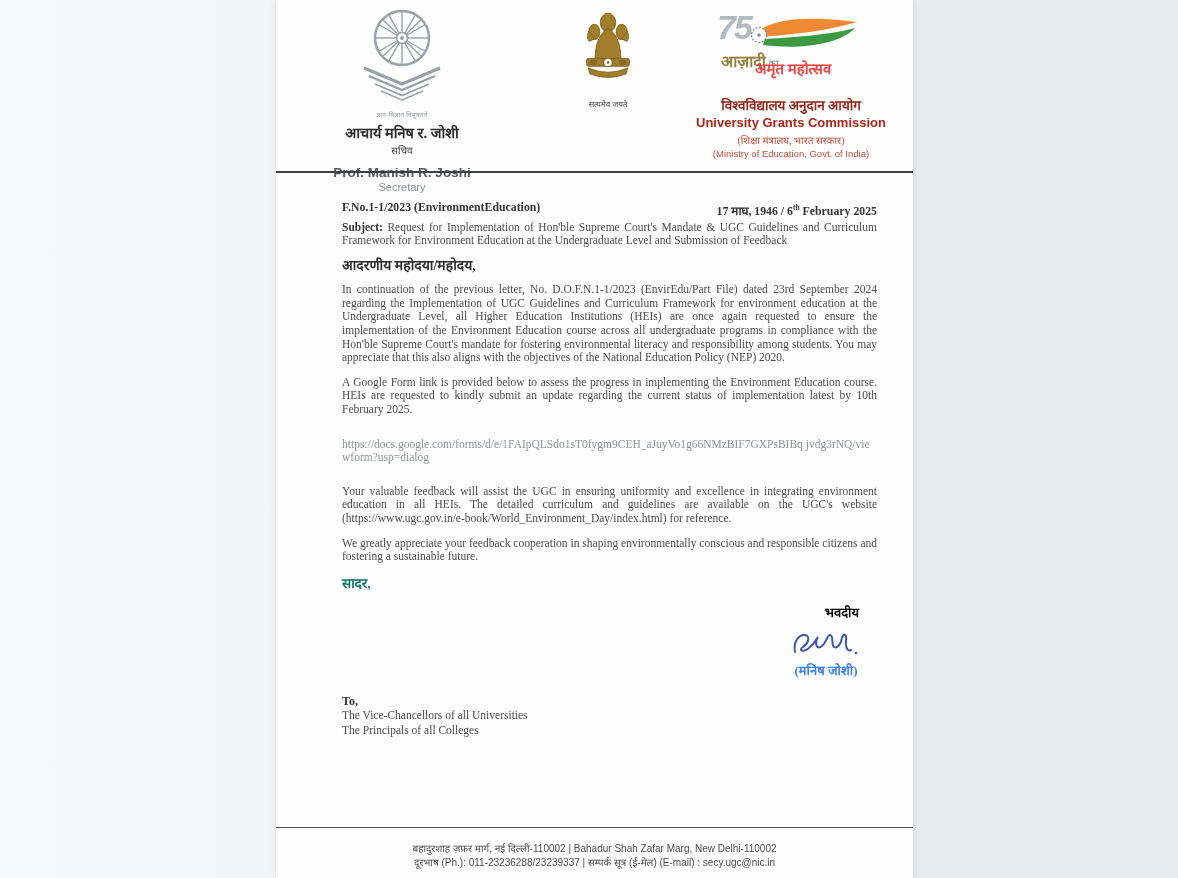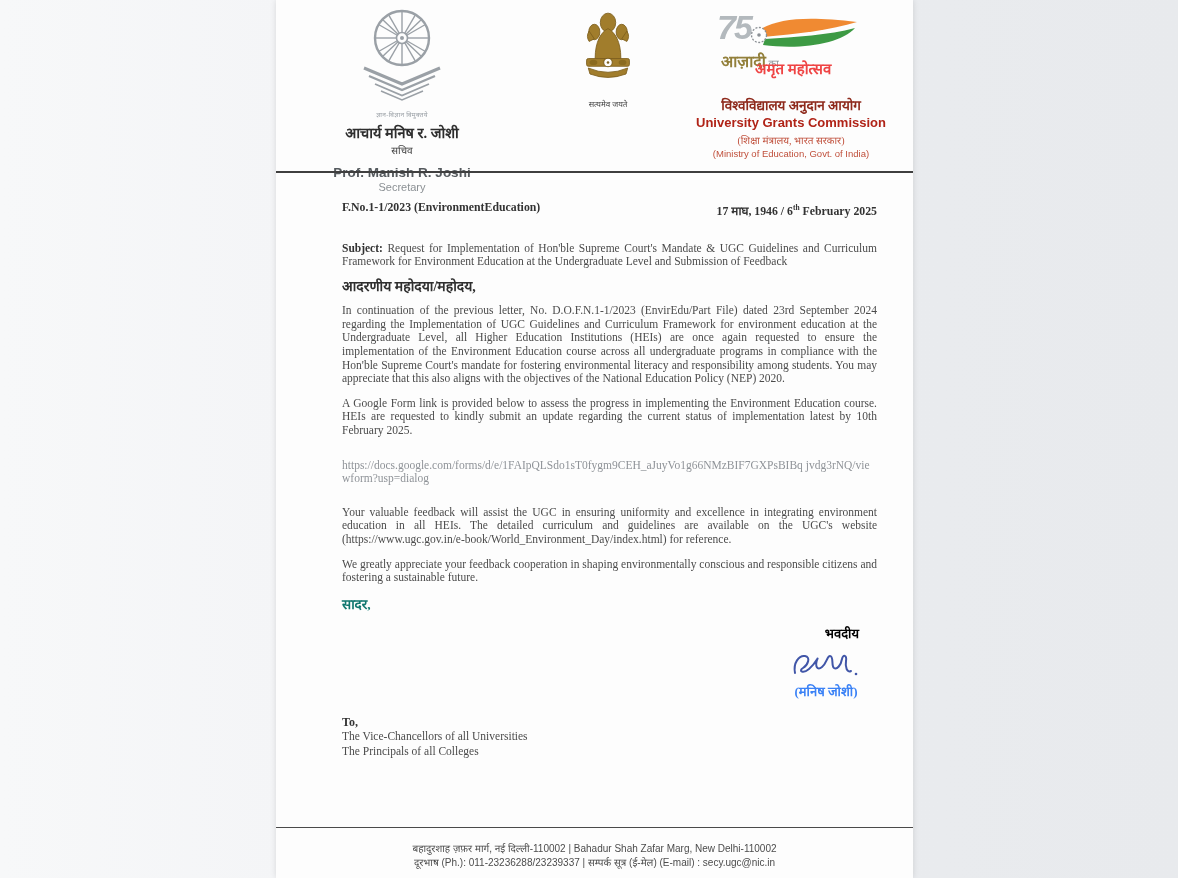--- a/index.html
+++ b/index.html
@@ -34,21 +34,21 @@
   .lh-right .org-hi { font-size:13.5px; font-weight:bold; color:#8e2a1c; margin-top:4px; }
   .lh-right .org-en { font-family:"Liberation Sans",sans-serif; font-size:13px; font-weight:bold; color:#b02317; margin-top:1px; }
   .lh-right .min-box { display:inline-block; margin-top:3px; padding:0 3px; }
   .lh-right .min-hi { font-size:10px; color:#c0503c; }
   .lh-right .min-en { font-family:"Liberation Sans",sans-serif; font-size:9.5px; color:#c0503c; margin-top:1px; }
   .head-rule { position:absolute; left:0; top:171px; width:100%; height:2px; background:#3f3f3f; }
   
   .content { padding:28px 36px 0 66px; font-size:11.5px; line-height:13.6px; color:#4b4b4b; }
   .refline { display:flex; justify-content:space-between; font-weight:bold; color:#333; font-size:11.8px; }
   .refline sup { font-size:7.5px; }
-  .subject { margin-top:23px; text-align:justify; color:#4b4b4b; }
+  .subject { margin-top:2px; text-align:justify; color:#4b4b4b; }
   .subject .lbl { font-weight:bold; color:#333; }
   .salutation { margin-top:11px; font-size:14px; font-weight:bold; color:#2f2f2f; }
   .para { margin-top:11px; text-align:justify; }
   .gform { margin-top:21px; color:#8f9398; word-break:break-all; }
   .para.gap { margin-top:20px; }
   .regards { margin-top:13px; font-size:13.5px; font-weight:bold; color:#0f766e; }
   .sigblock { margin-top:16px; text-align:right; padding-right:14px; }
   .sigblock .inner { display:inline-block; text-align:center; }
   .sigblock .closing { font-size:13px; font-weight:bold; color:#000000; text-align:right; padding-right:4px; }
   .sigblock svg { display:block; margin:6px auto 2px; }

